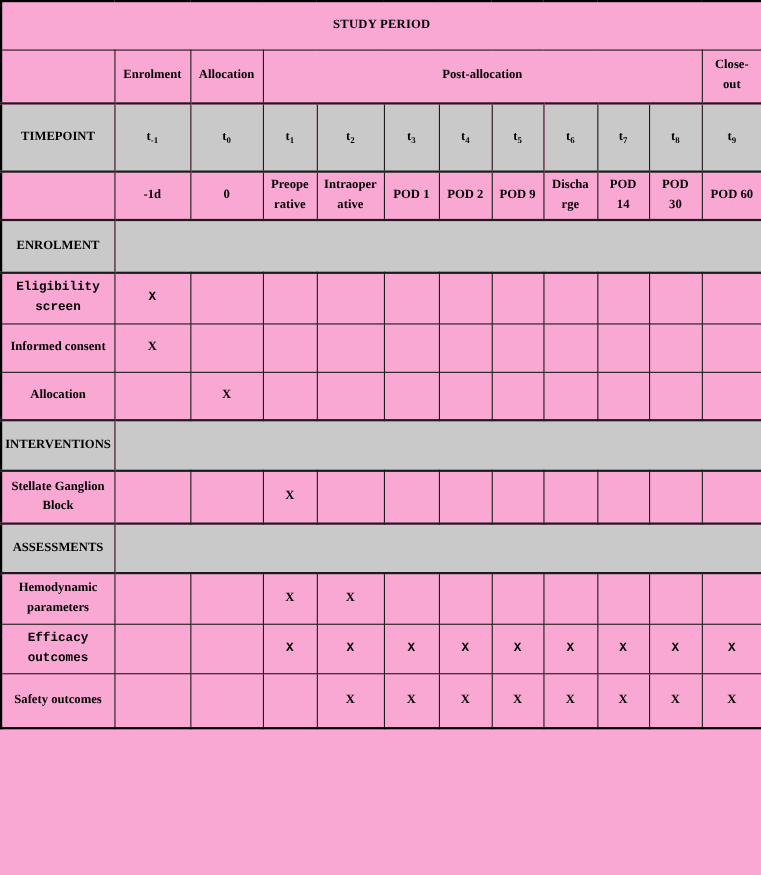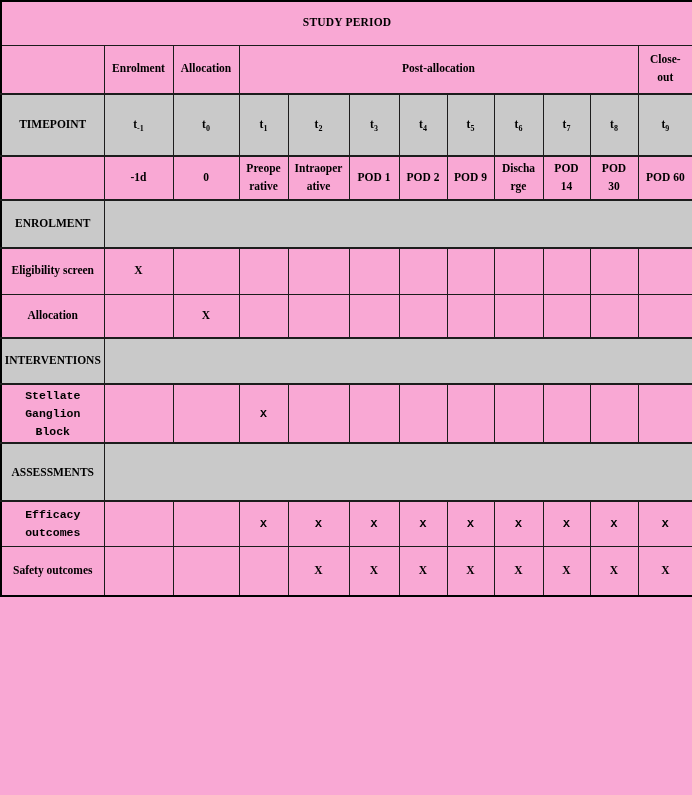--- a/index.html
+++ b/index.html
@@ -113,22 +113,36 @@
           <td>POD
 14</td>
           <td>POD
 30</td>
           <td>POD 60</td>
         </tr>
         <tr class="gray-row" style="height: 48px;">
           <td class="gray">ENROLMENT</td>
           <td class="gray" colspan="11"></td>
         </tr>
-        <tr style="height: 46px;">
+        <tr style="height: 46px; font-family: Liberation Mono, monospace;">
           <td>Eligibility screen</td>
+          <td class="mark-cell">X</td>
+          <td class="mark-cell"></td>
+          <td class="mark-cell"></td>
+          <td class="mark-cell"></td>
+          <td class="mark-cell"></td>
+          <td class="mark-cell"></td>
+          <td class="mark-cell"></td>
+          <td class="mark-cell"></td>
+          <td class="mark-cell"></td>
+          <td class="mark-cell"></td>
+          <td class="mark-cell"></td>
+        </tr>
+        <tr style="height: 44px;">
+          <td>Informed consent</td>
           <td class="mark-cell">X</td>
           <td class="mark-cell"></td>
           <td class="mark-cell"></td>
           <td class="mark-cell"></td>
           <td class="mark-cell"></td>
           <td class="mark-cell"></td>
           <td class="mark-cell"></td>
           <td class="mark-cell"></td>
           <td class="mark-cell"></td>
           <td class="mark-cell"></td>
@@ -145,38 +159,53 @@
           <td class="mark-cell"></td>
           <td class="mark-cell"></td>
           <td class="mark-cell"></td>
           <td class="mark-cell"></td>
           <td class="mark-cell"></td>
         </tr>
         <tr class="gray-row" style="height: 46px; margin-left: 27px;">
           <td class="gray">INTERVENTIONS</td>
           <td class="gray" colspan="11"></td>
         </tr>
-        <tr style="height: 48px; font-family: Liberation Mono, monospace;">
+        <tr style="height: 48px;">
           <td>Stellate Ganglion
 Block</td>
           <td class="mark-cell"></td>
           <td class="mark-cell"></td>
           <td class="mark-cell">X</td>
           <td class="mark-cell"></td>
           <td class="mark-cell"></td>
           <td class="mark-cell"></td>
           <td class="mark-cell"></td>
           <td class="mark-cell"></td>
           <td class="mark-cell"></td>
           <td class="mark-cell"></td>
           <td class="mark-cell"></td>
         </tr>
-        <tr class="gray-row" style="height: 58px;">
+        <tr class="gray-row" style="height: 45px;">
           <td class="gray">ASSESSMENTS</td>
           <td class="gray" colspan="11"></td>
+        </tr>
+        <tr style="height: 46px;">
+          <td>Hemodynamic
+parameters</td>
+          <td class="mark-cell"></td>
+          <td class="mark-cell"></td>
+          <td class="mark-cell">X</td>
+          <td class="mark-cell">X</td>
+          <td class="mark-cell"></td>
+          <td class="mark-cell"></td>
+          <td class="mark-cell"></td>
+          <td class="mark-cell"></td>
+          <td class="mark-cell"></td>
+          <td class="mark-cell"></td>
+          <td class="mark-cell"></td>
         </tr>
         <tr style="height: 45px; font-family: Liberation Mono, monospace;">
           <td>Efficacy  outcomes</td>
           <td class="mark-cell"></td>
           <td class="mark-cell"></td>
           <td class="mark-cell">X</td>
           <td class="mark-cell">X</td>
           <td class="mark-cell">X</td>
           <td class="mark-cell">X</td>
           <td class="mark-cell">X</td>

